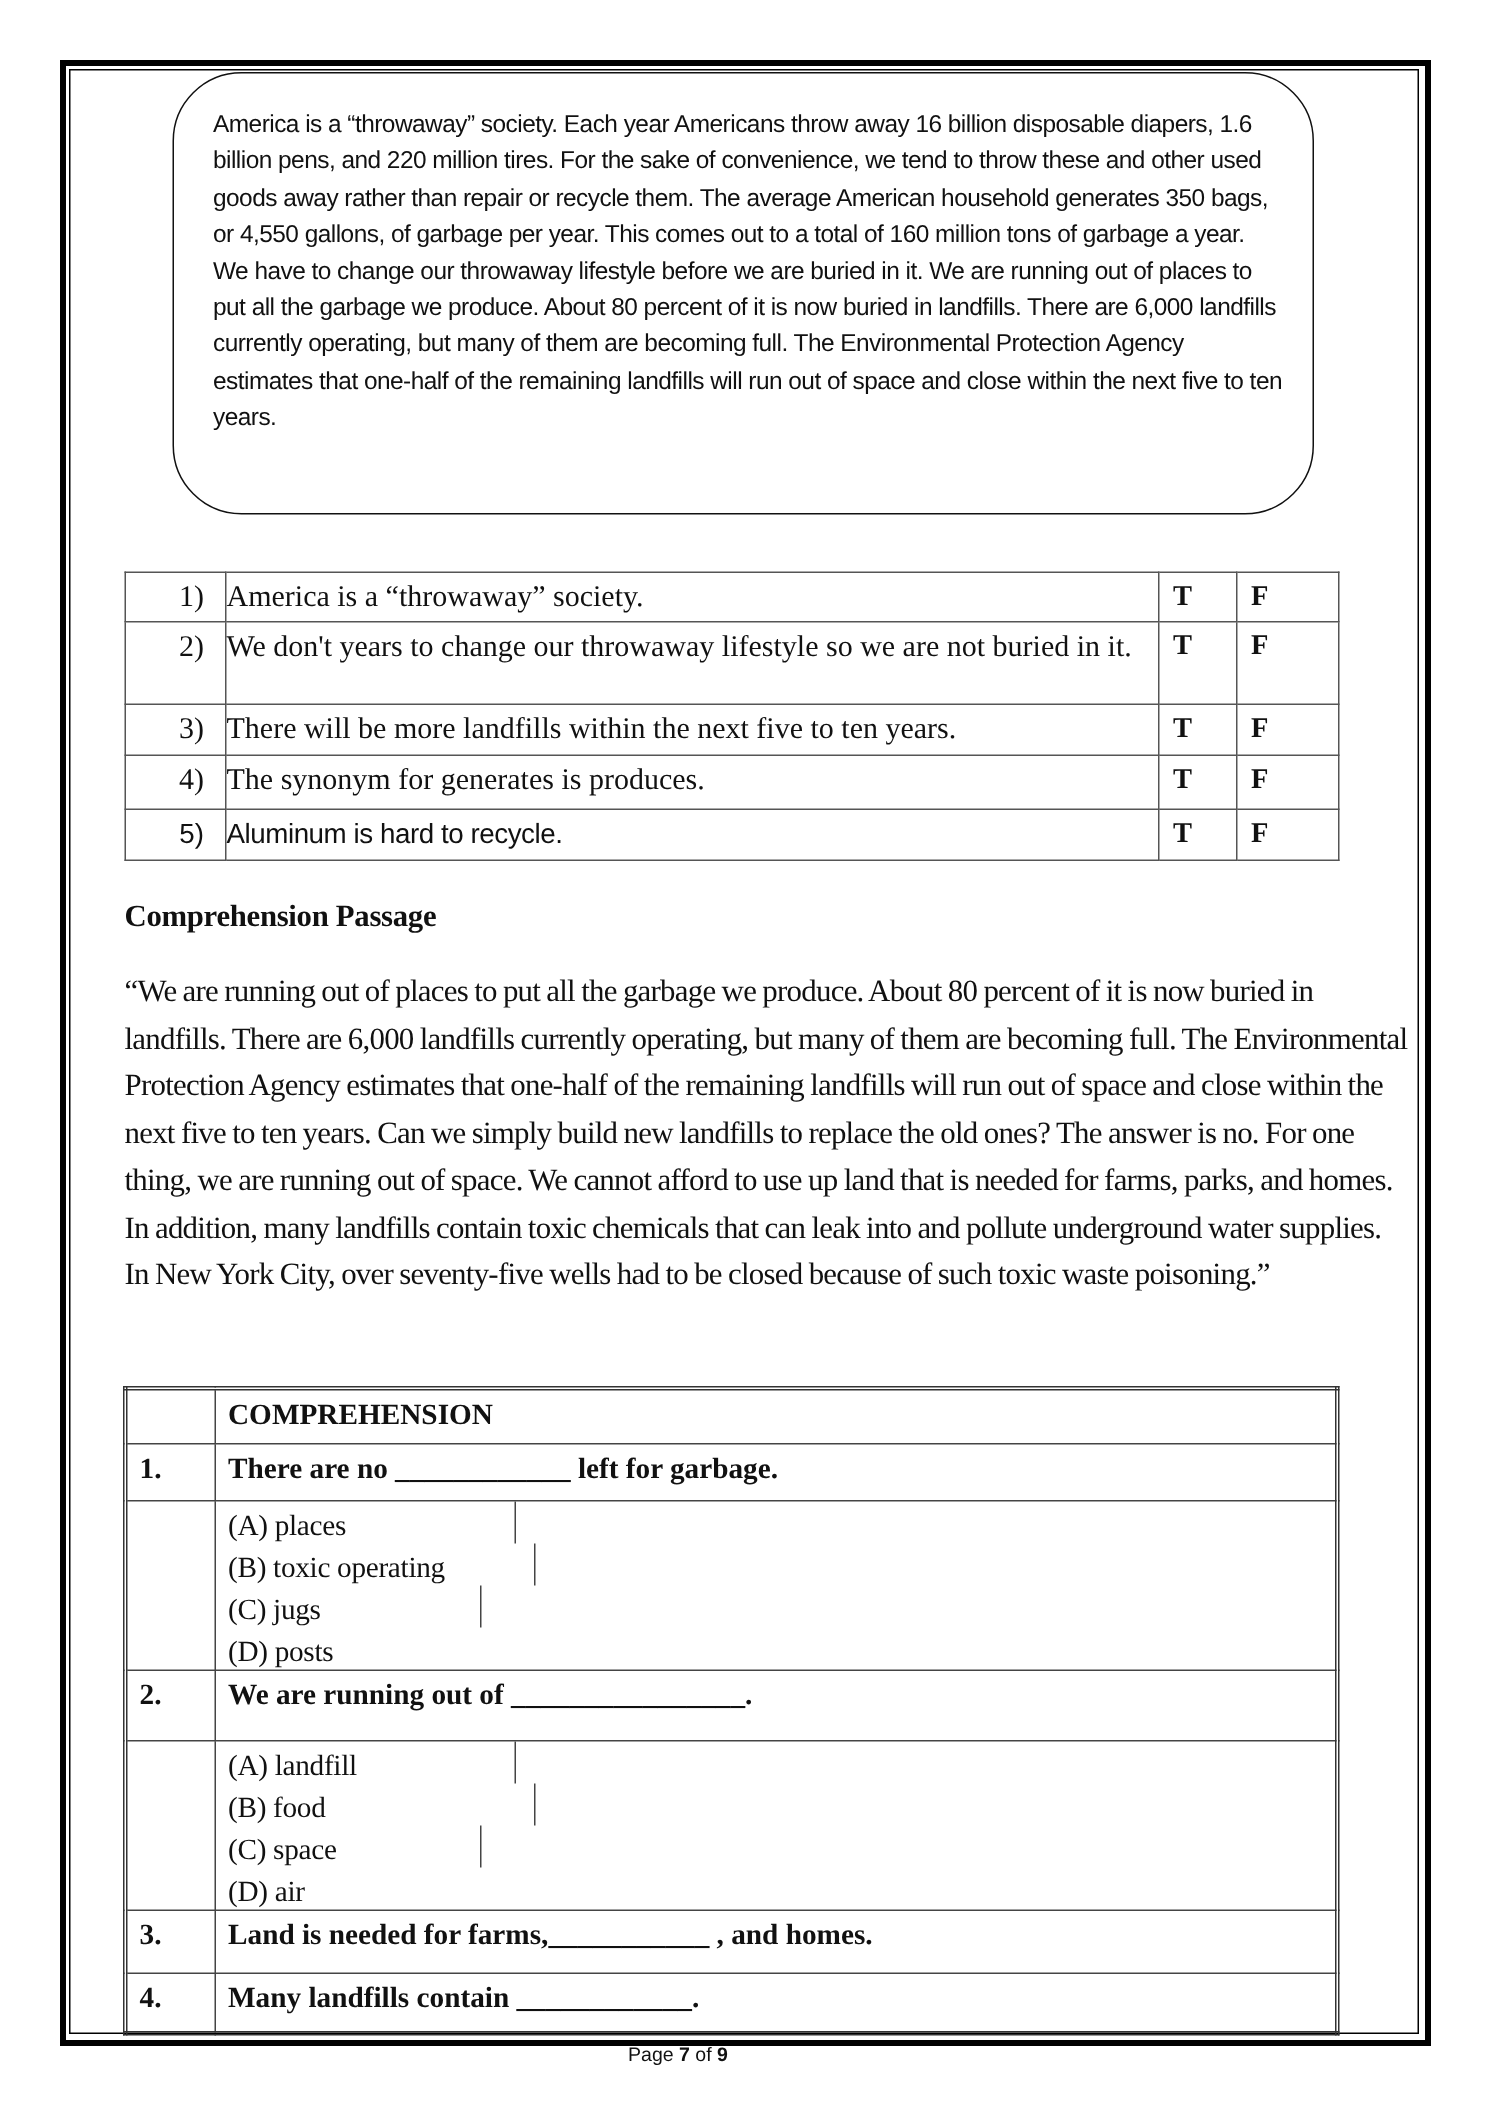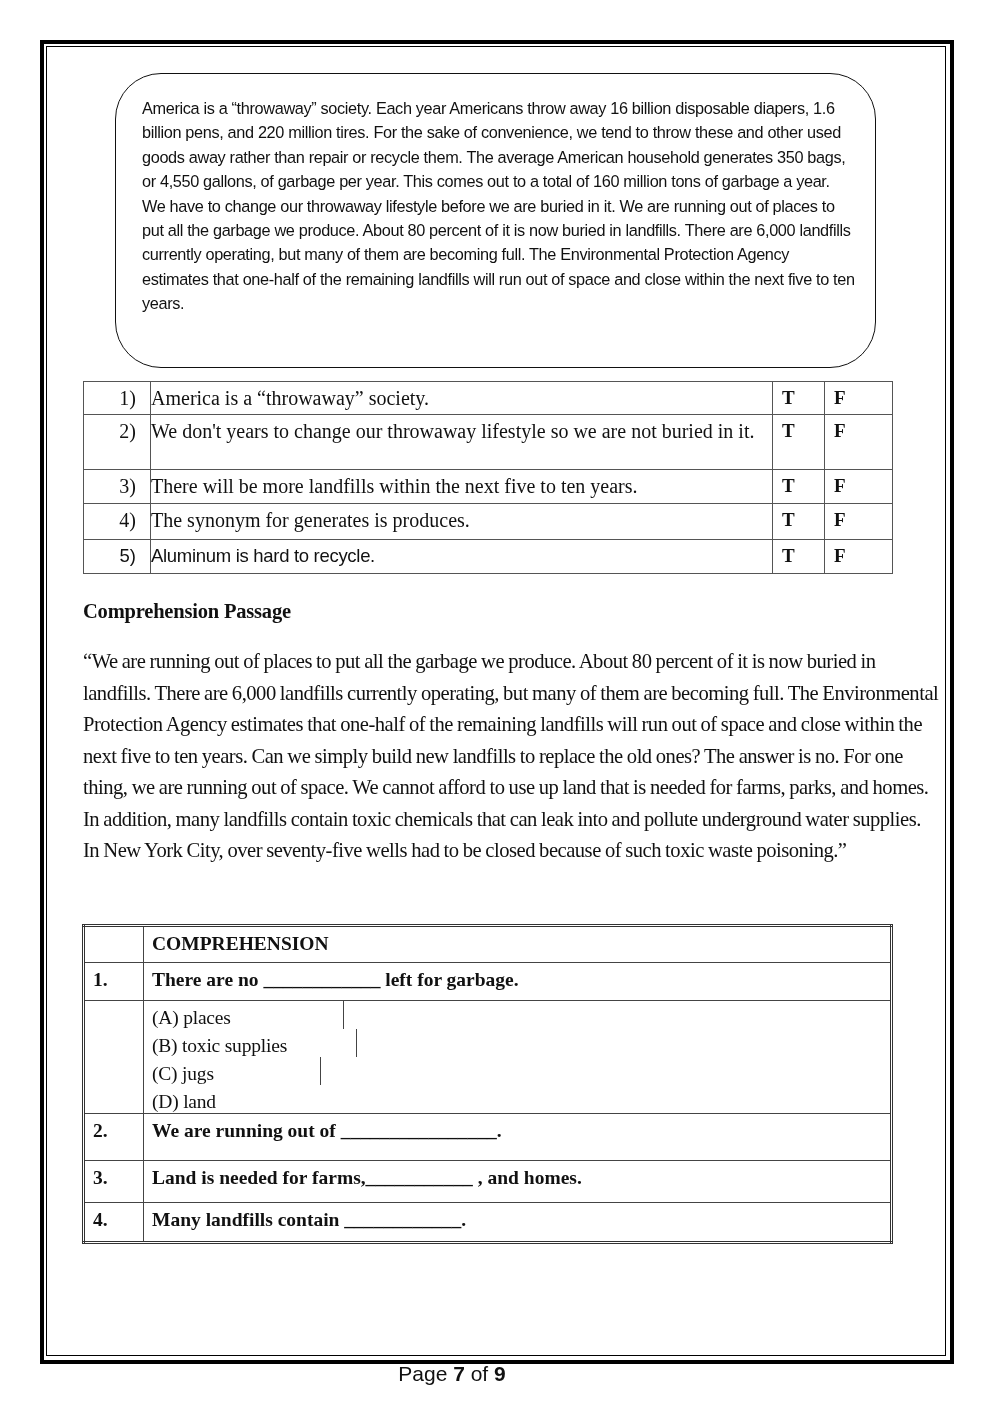--- a/index.html
+++ b/index.html
@@ -8,21 +8,21 @@
   .page-border-outer {
     position: absolute; left: 40px; top: 40px; width: 906px; height: 1316px;
     border: 4px solid #000; box-sizing: content-box;
   }
   .page-border-inner {
     position: absolute; left: 46px; top: 46px; width: 900px; height: 1310px;
     border: 1px solid #000; box-sizing: border-box;
   }
 
   .callout {
-    position: absolute; left: 115px; top: 73px; width: 761px; height: 295px;
+    position: absolute; left: 115px; top: 48px; width: 761px; height: 295px;
     border: 1.5px solid #111; border-radius: 46px; box-sizing: border-box;
     padding: 22px 20px 0 26px;
   }
   .callout p {
     margin: 0; font-family: "Liberation Sans", sans-serif; font-size: 16.3px;
     line-height: 24.4px; letter-spacing: -0.35px; color: #111;
   }
 
   table.tf {
     position: absolute; left: 83px; top: 381px; width: 810px;
@@ -71,21 +71,21 @@
   .inner-opts { display: flex; width: 100%; height: 100%; flex-direction: column; }
   table.comp td.opts-cell { padding: 0; }
   .inner-opts .o {
     border-right: 1px solid #444; padding: 6px 8px 0 8px; box-sizing: border-box;
     font-size: 19.5px; letter-spacing: -0.2px;
   }
   .inner-opts .o:last-child { border-right: none; }
 
   .footer {
     position: absolute; left: 0; width: 904px; top: 1362px; text-align: center;
-    font-family: "Liberation Sans", sans-serif; font-size: 21px;
+    font-family: "Liberation Sans", sans-serif; font-size: 13px;
   }
   .footer b { font-weight: bold; }
 </style>
 </head>
 <body>
 
 <div class="page-border-outer"></div>
 <div class="page-border-inner"></div>
 
 <div class="callout">
@@ -139,30 +139,41 @@
 
   <tr class="qrow1">
     <td class="qn">1.</td>
     <td class="q">There are no ____________ left for garbage.</td>
   </tr>
   <tr class="orow">
     <td class="qn"></td>
     <td class="opts-cell">
       <div class="inner-opts">
         <div class="o" style="width:200px">(A)  places</div>
-        <div class="o" style="width:213px">(B)  toxic supplies</div>
+        <div class="o" style="width:213px">(B)  toxic operating</div>
         <div class="o" style="width:177px">(C) jugs</div>
-        <div class="o" style="flex:1">(D) land</div>
+        <div class="o" style="flex:1">(D) posts</div>
       </div>
     </td>
   </tr>
 
   <tr class="qrow">
     <td class="qn">2.</td>
     <td class="q">We are running out of ________________.</td>
+  </tr>
+  <tr class="orow">
+    <td class="qn"></td>
+    <td class="opts-cell">
+      <div class="inner-opts">
+        <div class="o" style="width:200px">(A)  landfill</div>
+        <div class="o" style="width:213px">(B) food</div>
+        <div class="o" style="width:177px">(C)  space</div>
+        <div class="o" style="flex:1">(D) air</div>
+      </div>
+    </td>
   </tr>
 
   <tr class="qrow3">
     <td class="qn">3.</td>
     <td class="q">Land is needed for farms,___________ , and homes.</td>
   </tr>
 
   <tr class="qrow4">
     <td class="qn">4.</td>
     <td class="q">Many landfills contain ____________.</td>

